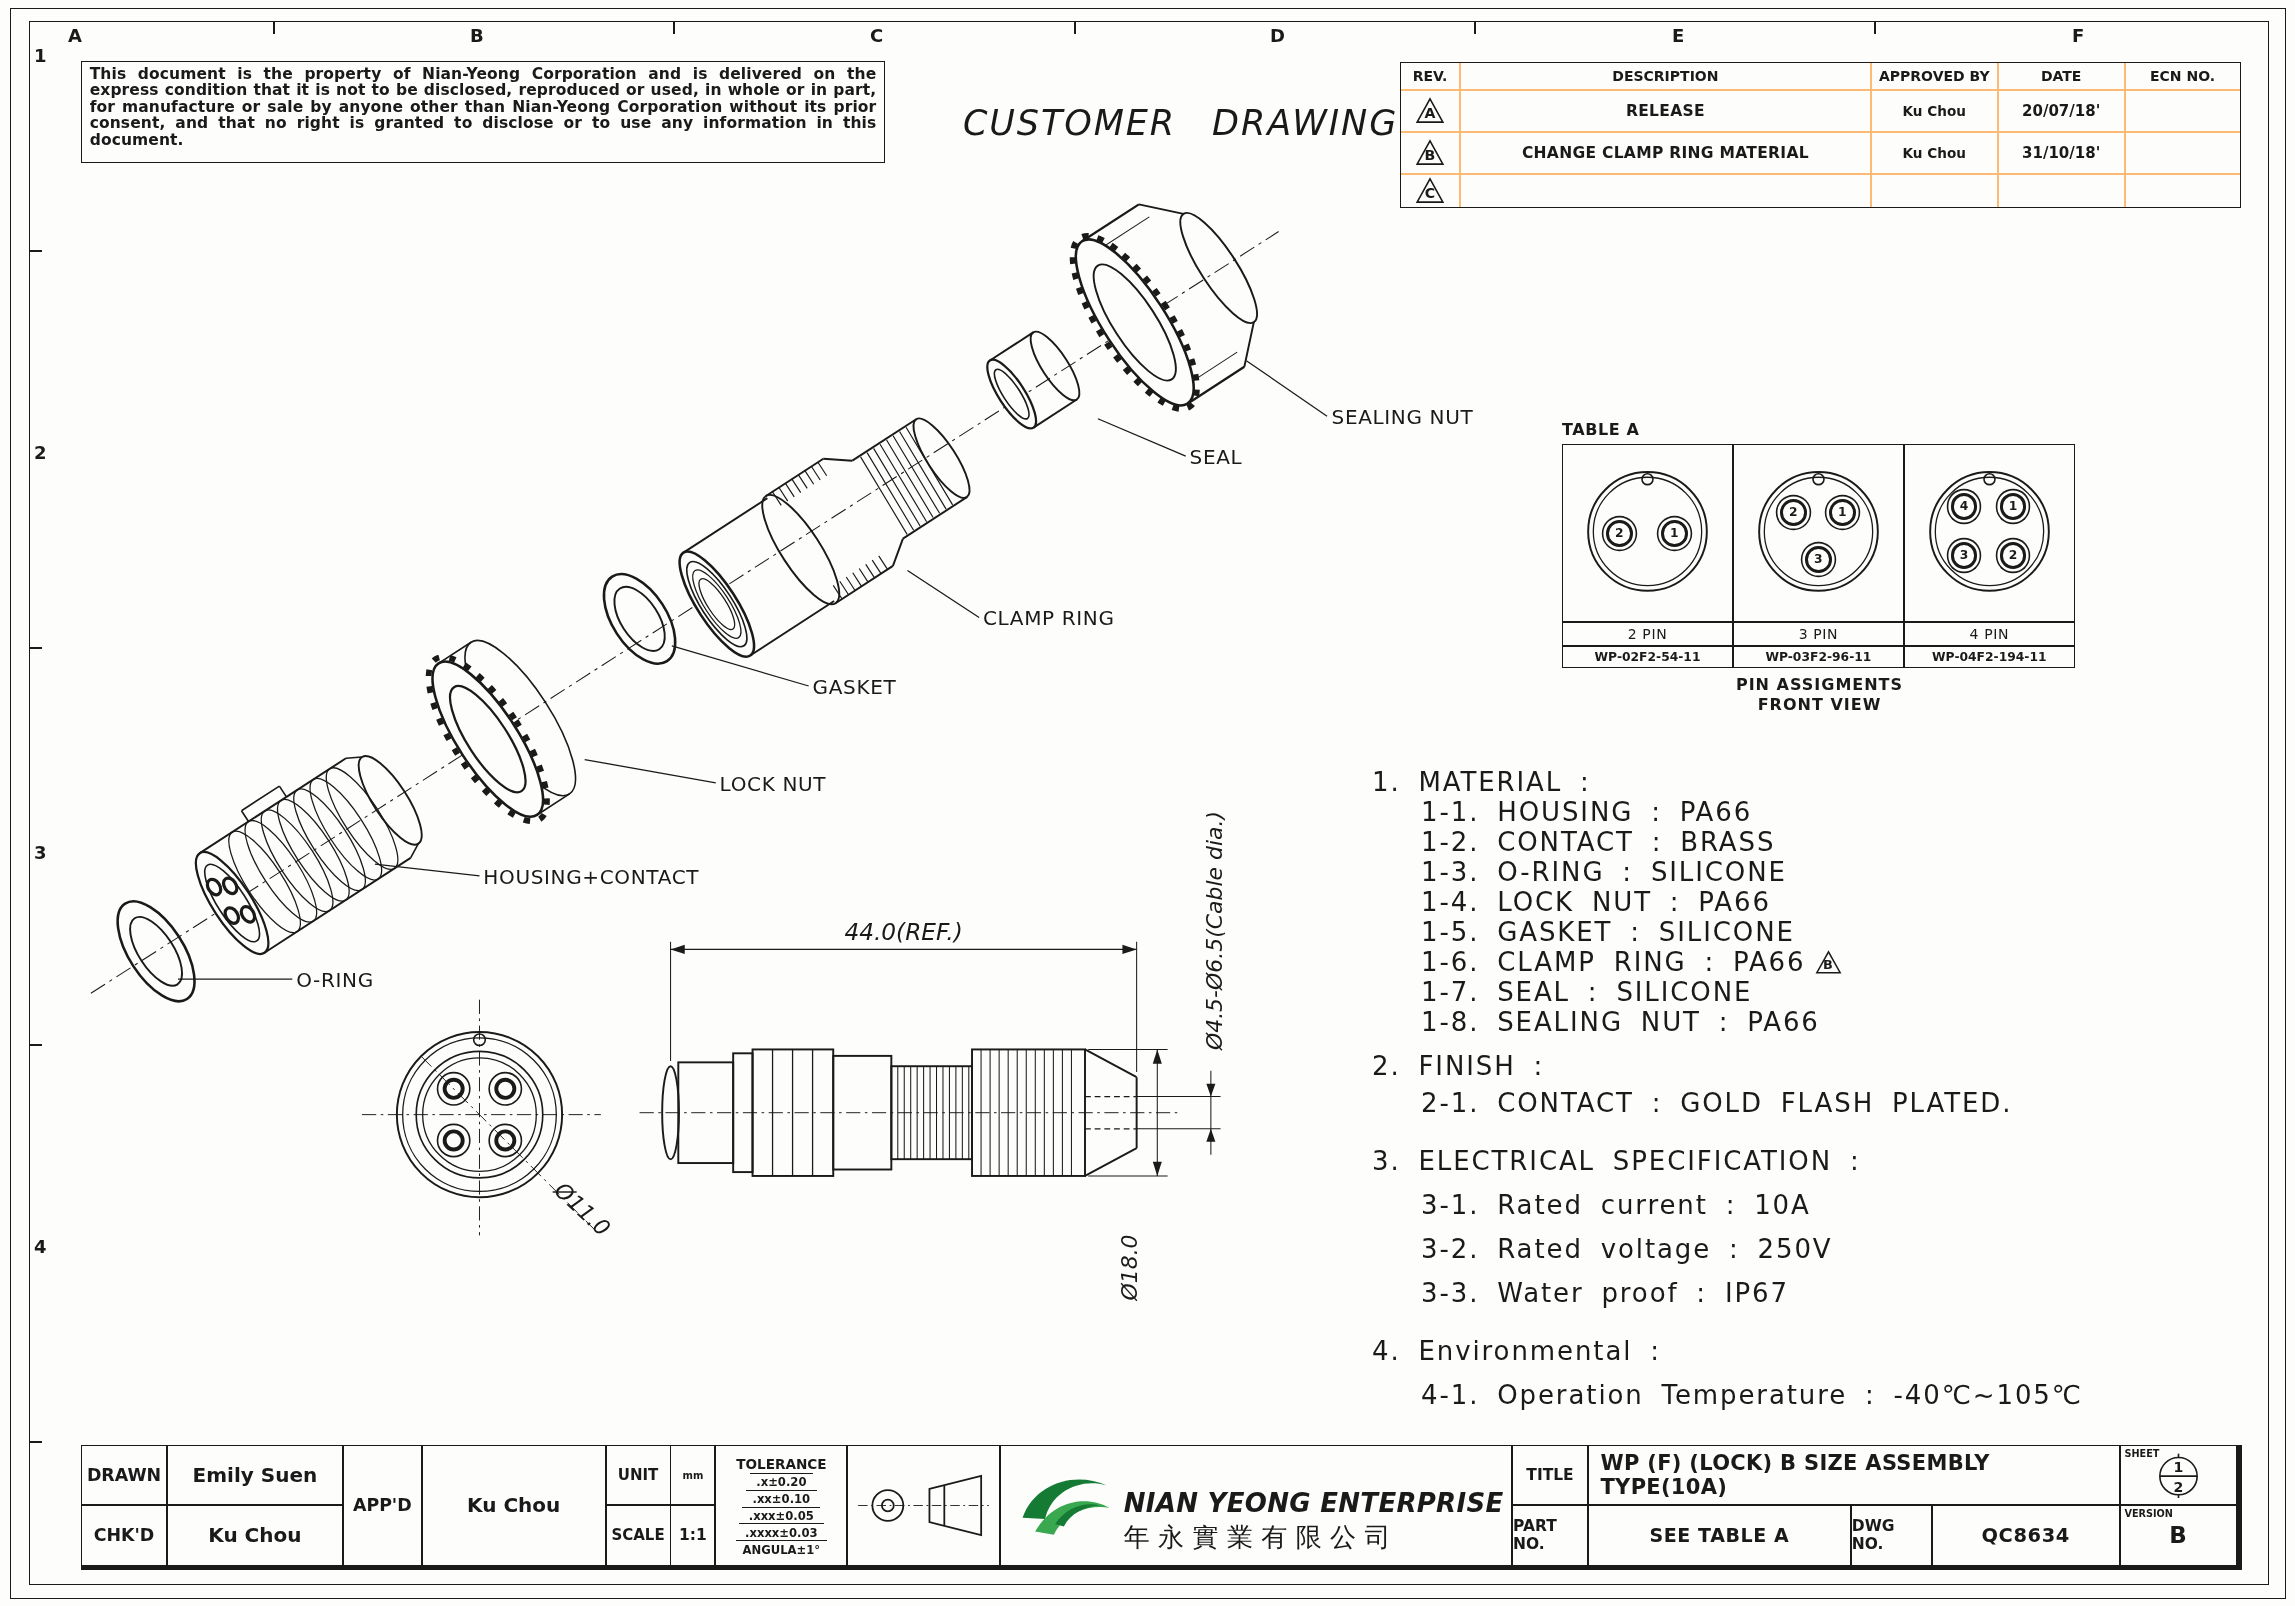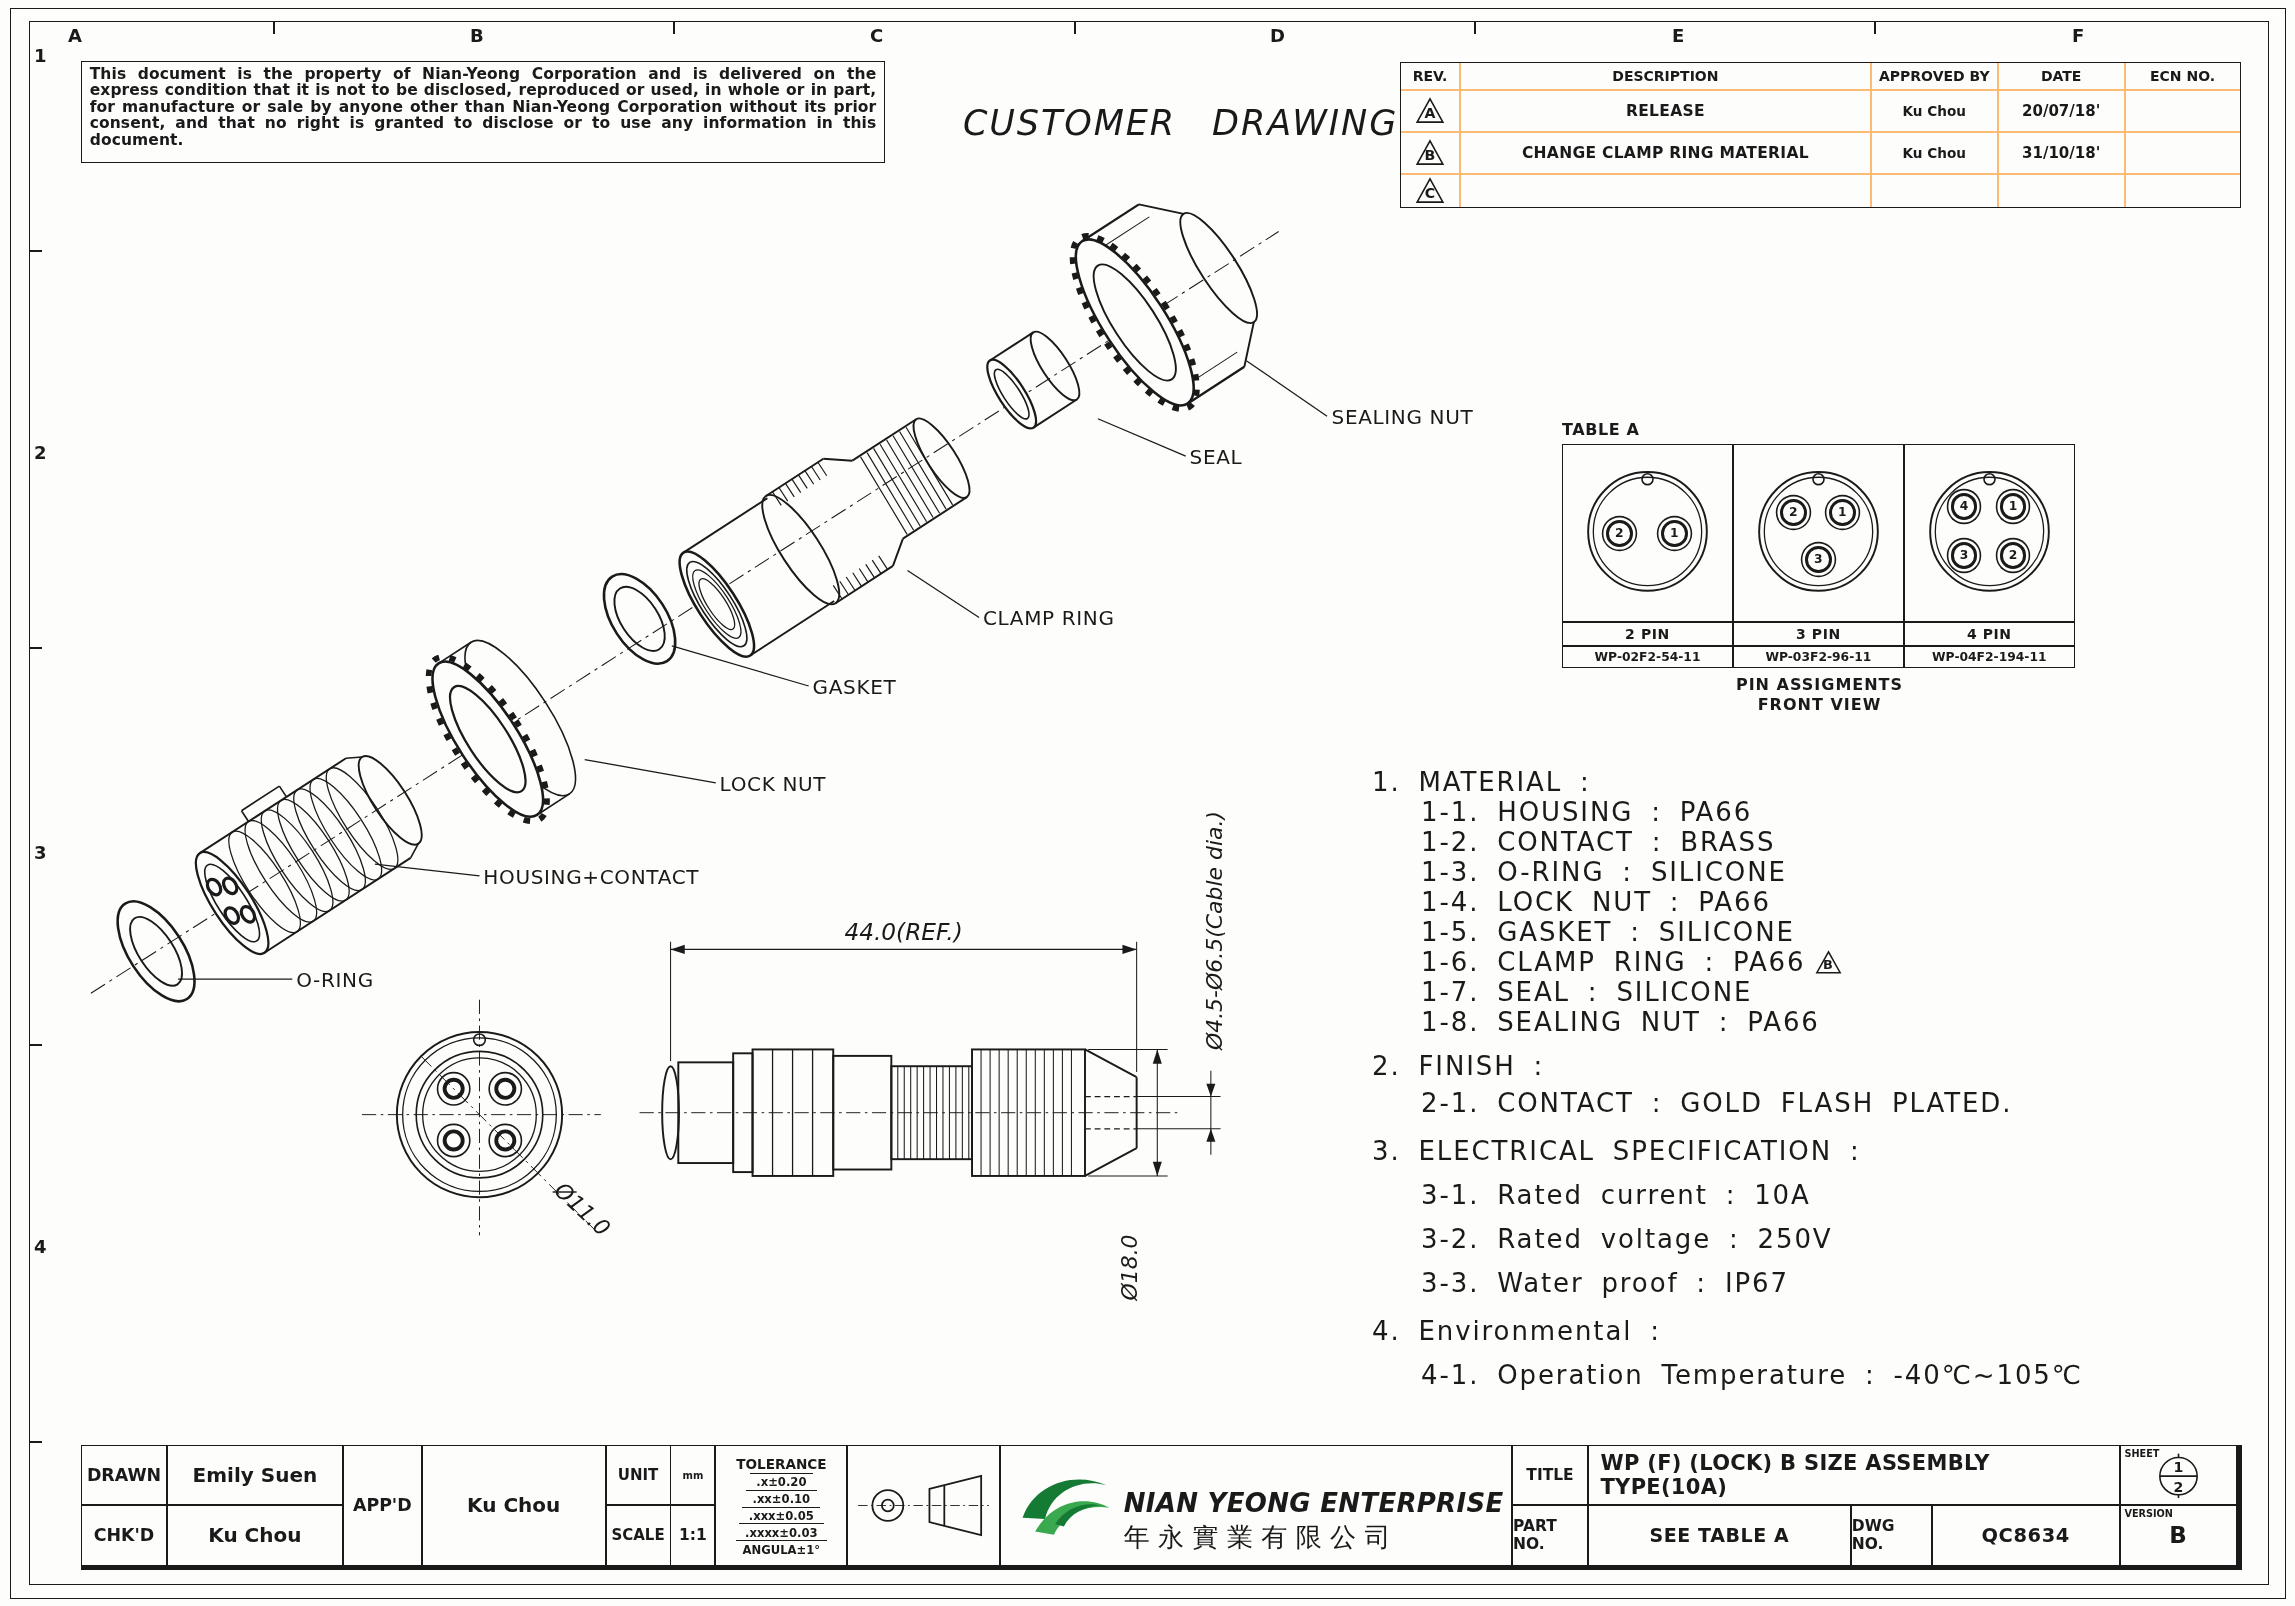--- a/index.html
+++ b/index.html
@@ -38,31 +38,31 @@
   .table-a-label { position:absolute; left:1562px; top:420px; font-size:16px; font-weight:bold; letter-spacing:0.6px; }
   .table-a { position:absolute; left:1562px; top:444px; display:grid;
              grid-template-columns:169px 169px 169px; background:#1a1a1a; gap:1.9px; border:1.9px solid #1a1a1a; }
   .pin-cell { background:#fdfdfc; display:grid; grid-template-rows:176px 22px 20.7px; row-gap:1.9px; background-color:#1a1a1a; }
   .pin-cell > div { background:#fdfdfc; }
   .pc-diagram { position:relative; }
   .pc-diagram svg { position:absolute; inset:0; }
   .pin { position:absolute; width:20.7px; height:20.7px; margin:-14px 0 0 -14px; border:3.9px solid #1a1a1a;
          border-radius:50%; box-shadow:0 0 0 2.6px #fdfdfc, 0 0 0 4.2px #1a1a1a;
          display:flex; align-items:center; justify-content:center; font-size:12.3px; font-weight:bold; background:#fdfdfc; }
-  .pc-pins  { display:flex; align-items:center; justify-content:center; font-size:14px; font-weight:bold; letter-spacing:0.6px; }
+  .pc-pins  { display:flex; align-items:center; justify-content:center; font-size:14px; font-weight:normal; letter-spacing:0.6px; }
   .pc-part  { display:flex; align-items:center; justify-content:center; font-size:12.3px; font-weight:bold; }
   .table-a-caption { position:absolute; left:1562px; top:675px; width:515px; text-align:center;
                      font-size:16px; font-weight:bold; letter-spacing:1px; line-height:20px; }
 
   
   .notes { position:absolute; left:1372px; top:767px; width:904px; font-size:26px; line-height:30px;
            letter-spacing:1.9px; word-spacing:7.7px; }
   .note-line { display:flex; align-items:center; white-space:nowrap; }
   .n1 { padding-left:49px; }
-  .mt1 { margin-top:6.5px; } .mt2 { margin-top:14px; } .mt3 { margin-top:18px; }
+  .mt1 { margin-top:6.5px; } .mt2 { margin-top:14px; } .mt3 { margin-top:28px; }
   .note-tri { width:27px; height:24.5px; margin-left:9px; flex:0 0 auto; }
   .note-tri polygon { fill:none; stroke:#1a1a1a; stroke-width:2.5; }
   .note-tri text { font-size:21px; font-weight:bold; fill:#1a1a1a; text-anchor:middle; }
 
   
   .main-drawing { position:absolute; left:39px; top:167px; overflow:visible; }
   .main-drawing .lines { fill:none; stroke:#1a1a1a; stroke-width:3; }
   .main-drawing .cl  { stroke-dasharray:26 8 5 8; stroke-width:1.6; }
   .main-drawing .cl2 { stroke-dasharray:22 7 4 7; stroke-width:1.5; }
   .main-drawing .thin { stroke-width:1.6; }

